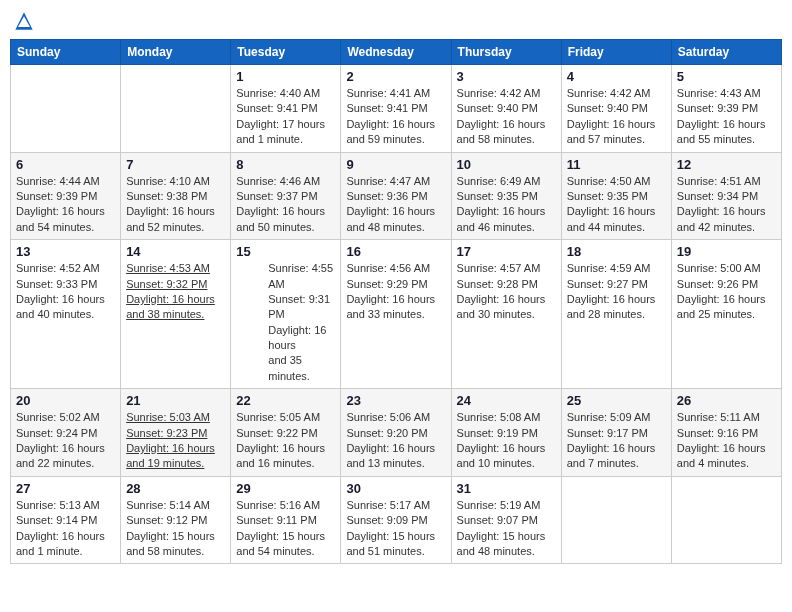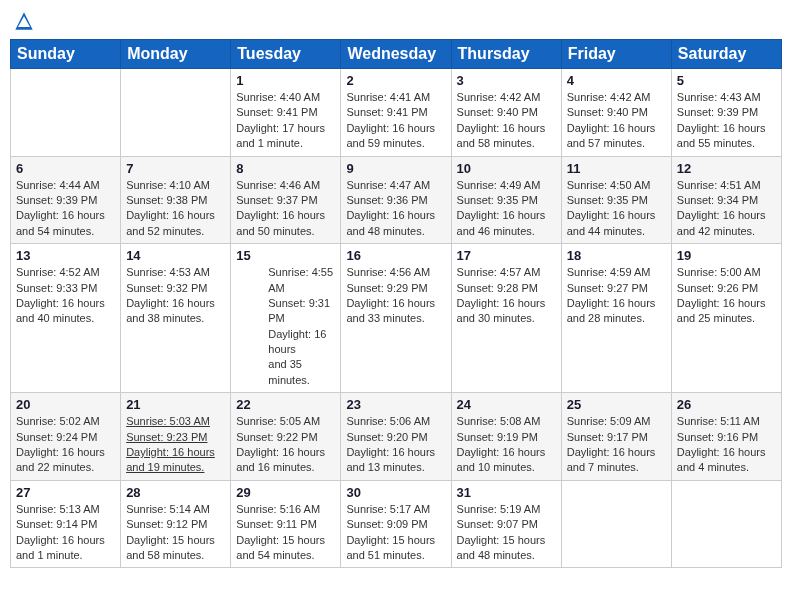--- a/index.html
+++ b/index.html
@@ -40,21 +40,21 @@
       color: #1a1a2e;
     }
     .calendar {
       width: 100%;
       border-collapse: collapse;
       border: 1px solid #ccc;
     }
     .calendar th {
       background-color: #1565c0;
       color: #fff;
-      font-size: 16px;
+      font-size: 12px;
       font-weight: bold;
       padding: 5px 6px;
       text-align: left;
       border: 1px solid #1255a0;
     }
     .calendar td {
       width: 110px;
       vertical-align: top;
       padding: 4px 5px;
       border: 1px solid #ccc;
@@ -181,21 +181,21 @@
         </td>
         <td>
           <span class="day-number">9</span>
           <div class="day-info" style="white-space: pre-line;">Sunrise: 4:47 AM
 Sunset: 9:36 PM
 Daylight: 16 hours
 and 48 minutes.</div>
         </td>
         <td>
           <span class="day-number">10</span>
-          <div class="day-info" style="white-space: pre-line;">Sunrise: 4:49 AM
+          <div class="day-info" style="white-space: pre-line;">Sunrise: 6:49 AM
 Sunset: 9:35 PM
 Daylight: 16 hours
 and 46 minutes.</div>
         </td>
         <td>
           <span class="day-number">11</span>
           <div class="day-info" style="white-space: pre-line;">Sunrise: 4:50 AM
 Sunset: 9:35 PM
 Daylight: 16 hours
 and 44 minutes.</div>
@@ -211,21 +211,21 @@
       <tr>
         <td>
           <span class="day-number">13</span>
           <div class="day-info" style="white-space: pre-line;">Sunrise: 4:52 AM
 Sunset: 9:33 PM
 Daylight: 16 hours
 and 40 minutes.</div>
         </td>
         <td>
           <span class="day-number">14</span>
-          <div class="day-info" style="white-space: pre-line;">Sunrise: 4:53 AM
+          <div class="day-info" style="white-space: pre-line; text-decoration: underline;">Sunrise: 4:53 AM
 Sunset: 9:32 PM
 Daylight: 16 hours
 and 38 minutes.</div>
         </td>
         <td>
           <span class="day-number">15</span>
           <div class="day-info" style="white-space: pre-line; margin-left: 32px;">Sunrise: 4:55 AM
 Sunset: 9:31 PM
 Daylight: 16 hours
 and 35 minutes.</div>

